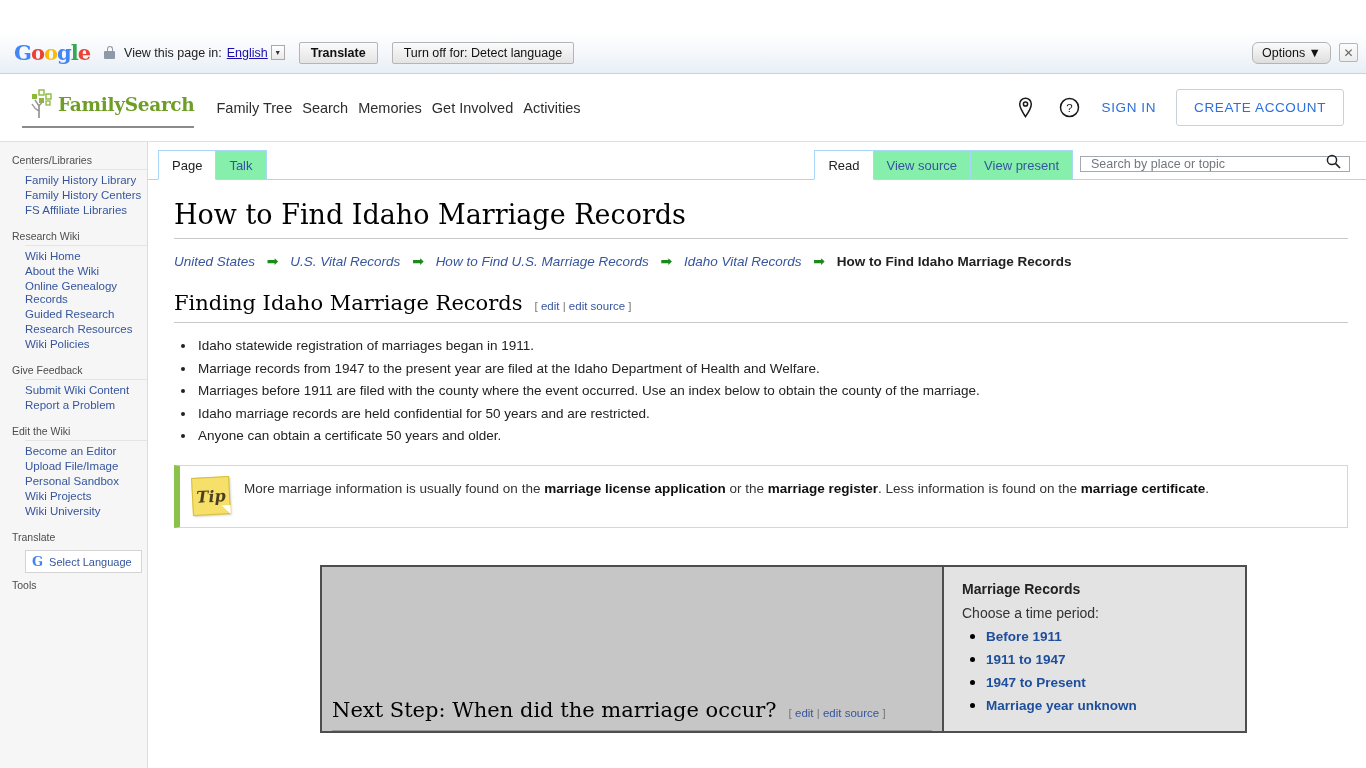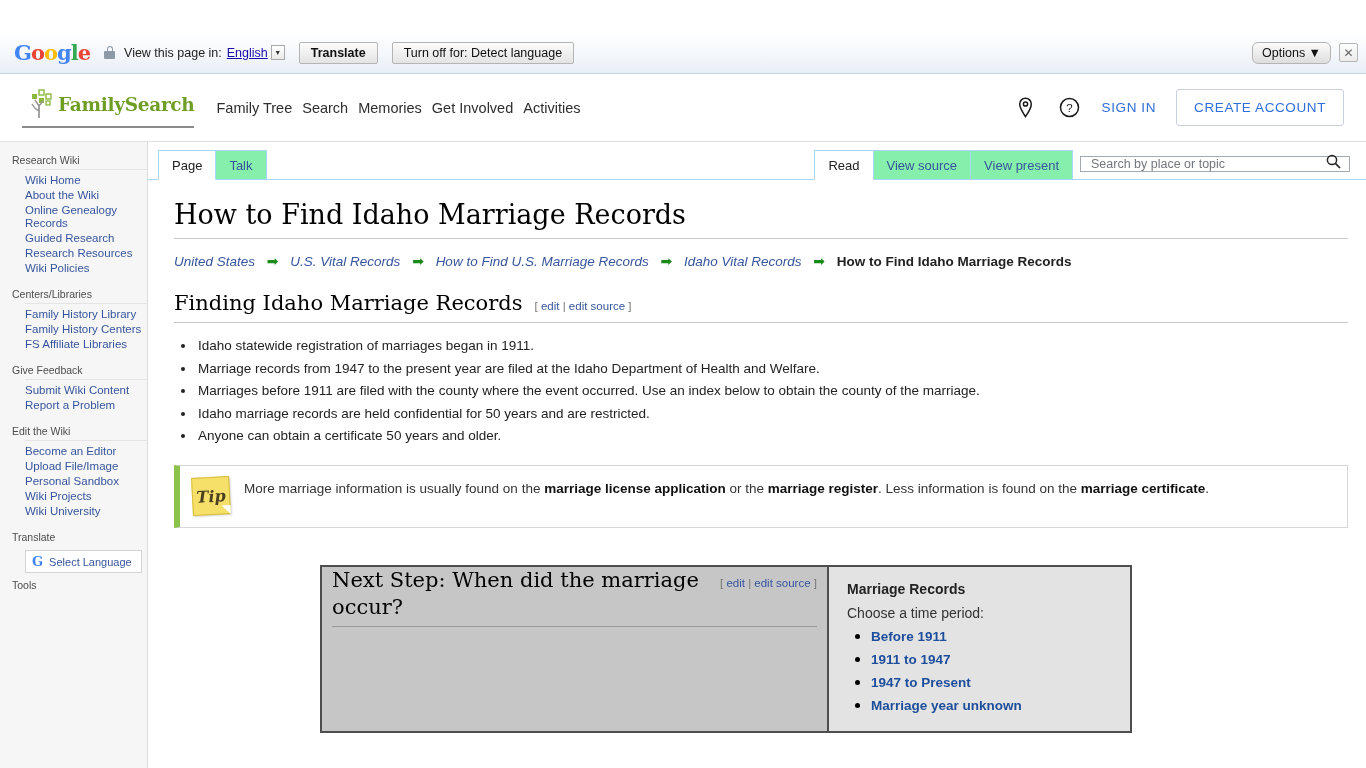--- a/index.html
+++ b/index.html
@@ -153,22 +153,22 @@
     content:""; position:absolute; right:-1px; bottom:-1px; border-width: 0 9px 9px 0;
     border-style: solid; border-color: transparent #fff transparent transparent;
   }
   .tip-icon span { font-family:"DejaVu Serif", serif; font-style: italic; font-weight: bold; font-size: 16px; color: #4a4020; }
   .tip-text { font-size: 13.5px; color: #333; line-height: 22px; padding-top: 1px; }
   .tip-text b { color:#111; }
 
   
   .decision-wrap { display: flex; margin: 37px 0 0 146px; align-items: stretch; }
   .decision-left {
-    width: 509px; background: #c6c6c6; border: 2px solid #4e4e4e; padding: 0 10px;
-    display: flex; flex-direction: column; justify-content: flex-start; min-height: 155px;
+    width: 624px; background: #c6c6c6; border: 2px solid #4e4e4e; padding: 0 10px;
+    display: flex; flex-direction: column; justify-content: flex-end; min-height: 155px;
   }
   .decision-head { display: flex; align-items: baseline; border-bottom: 1px solid #9a9a9a; padding-bottom: 5px; }
   .decision-head h3 {
     font-family: "DejaVu Serif", serif; font-weight: normal; font-size: 21px; color: #000; margin: 0; line-height:1.3;
   }
   .decision-right {
     width: 303px; background: #e3e3e3; border: 2px solid #4e4e4e; border-left: none;
     padding: 14px 16px 12px 18px; min-height: 155px;
   }
   .decision-right h4 { font-size: 14px; color: #222; margin: 0 0 8px 0; }
@@ -243,54 +243,54 @@
     <a class="signin">SIGN IN</a>
     <button class="create-acct">CREATE ACCOUNT</button>
   </div>
 </div>
 
 <div class="page">
 
   <aside class="sidebar">
 
     <div class="side-group">
+      <div class="side-head">Centers/Libraries</div>
+      <ul class="side-list">
+        <li>
+            <a>Family History Library</a>
+          </li>
+        <li>
+            <a>Family History Centers</a>
+          </li>
+        <li>
+            <a>FS Affiliate Libraries</a>
+          </li>
+      </ul>
+    </div>
+
+    <div class="side-group">
       <div class="side-head">Research Wiki</div>
       <ul class="side-list">
         <li>
             <a>Wiki Home</a>
           </li>
         <li>
             <a>About the Wiki</a>
           </li>
         <li>
             <a>Online Genealogy Records</a>
           </li>
         <li>
             <a>Guided Research</a>
           </li>
         <li>
             <a>Research Resources</a>
           </li>
         <li>
             <a>Wiki Policies</a>
-          </li>
-      </ul>
-    </div>
-
-    <div class="side-group">
-      <div class="side-head">Centers/Libraries</div>
-      <ul class="side-list">
-        <li>
-            <a>Family History Library</a>
-          </li>
-        <li>
-            <a>Family History Centers</a>
-          </li>
-        <li>
-            <a>FS Affiliate Libraries</a>
           </li>
       </ul>
     </div>
 
     <div class="side-group">
       <div class="side-head">Give Feedback</div>
       <ul class="side-list">
         <li>
             <a>Submit Wiki Content</a>
           </li>

